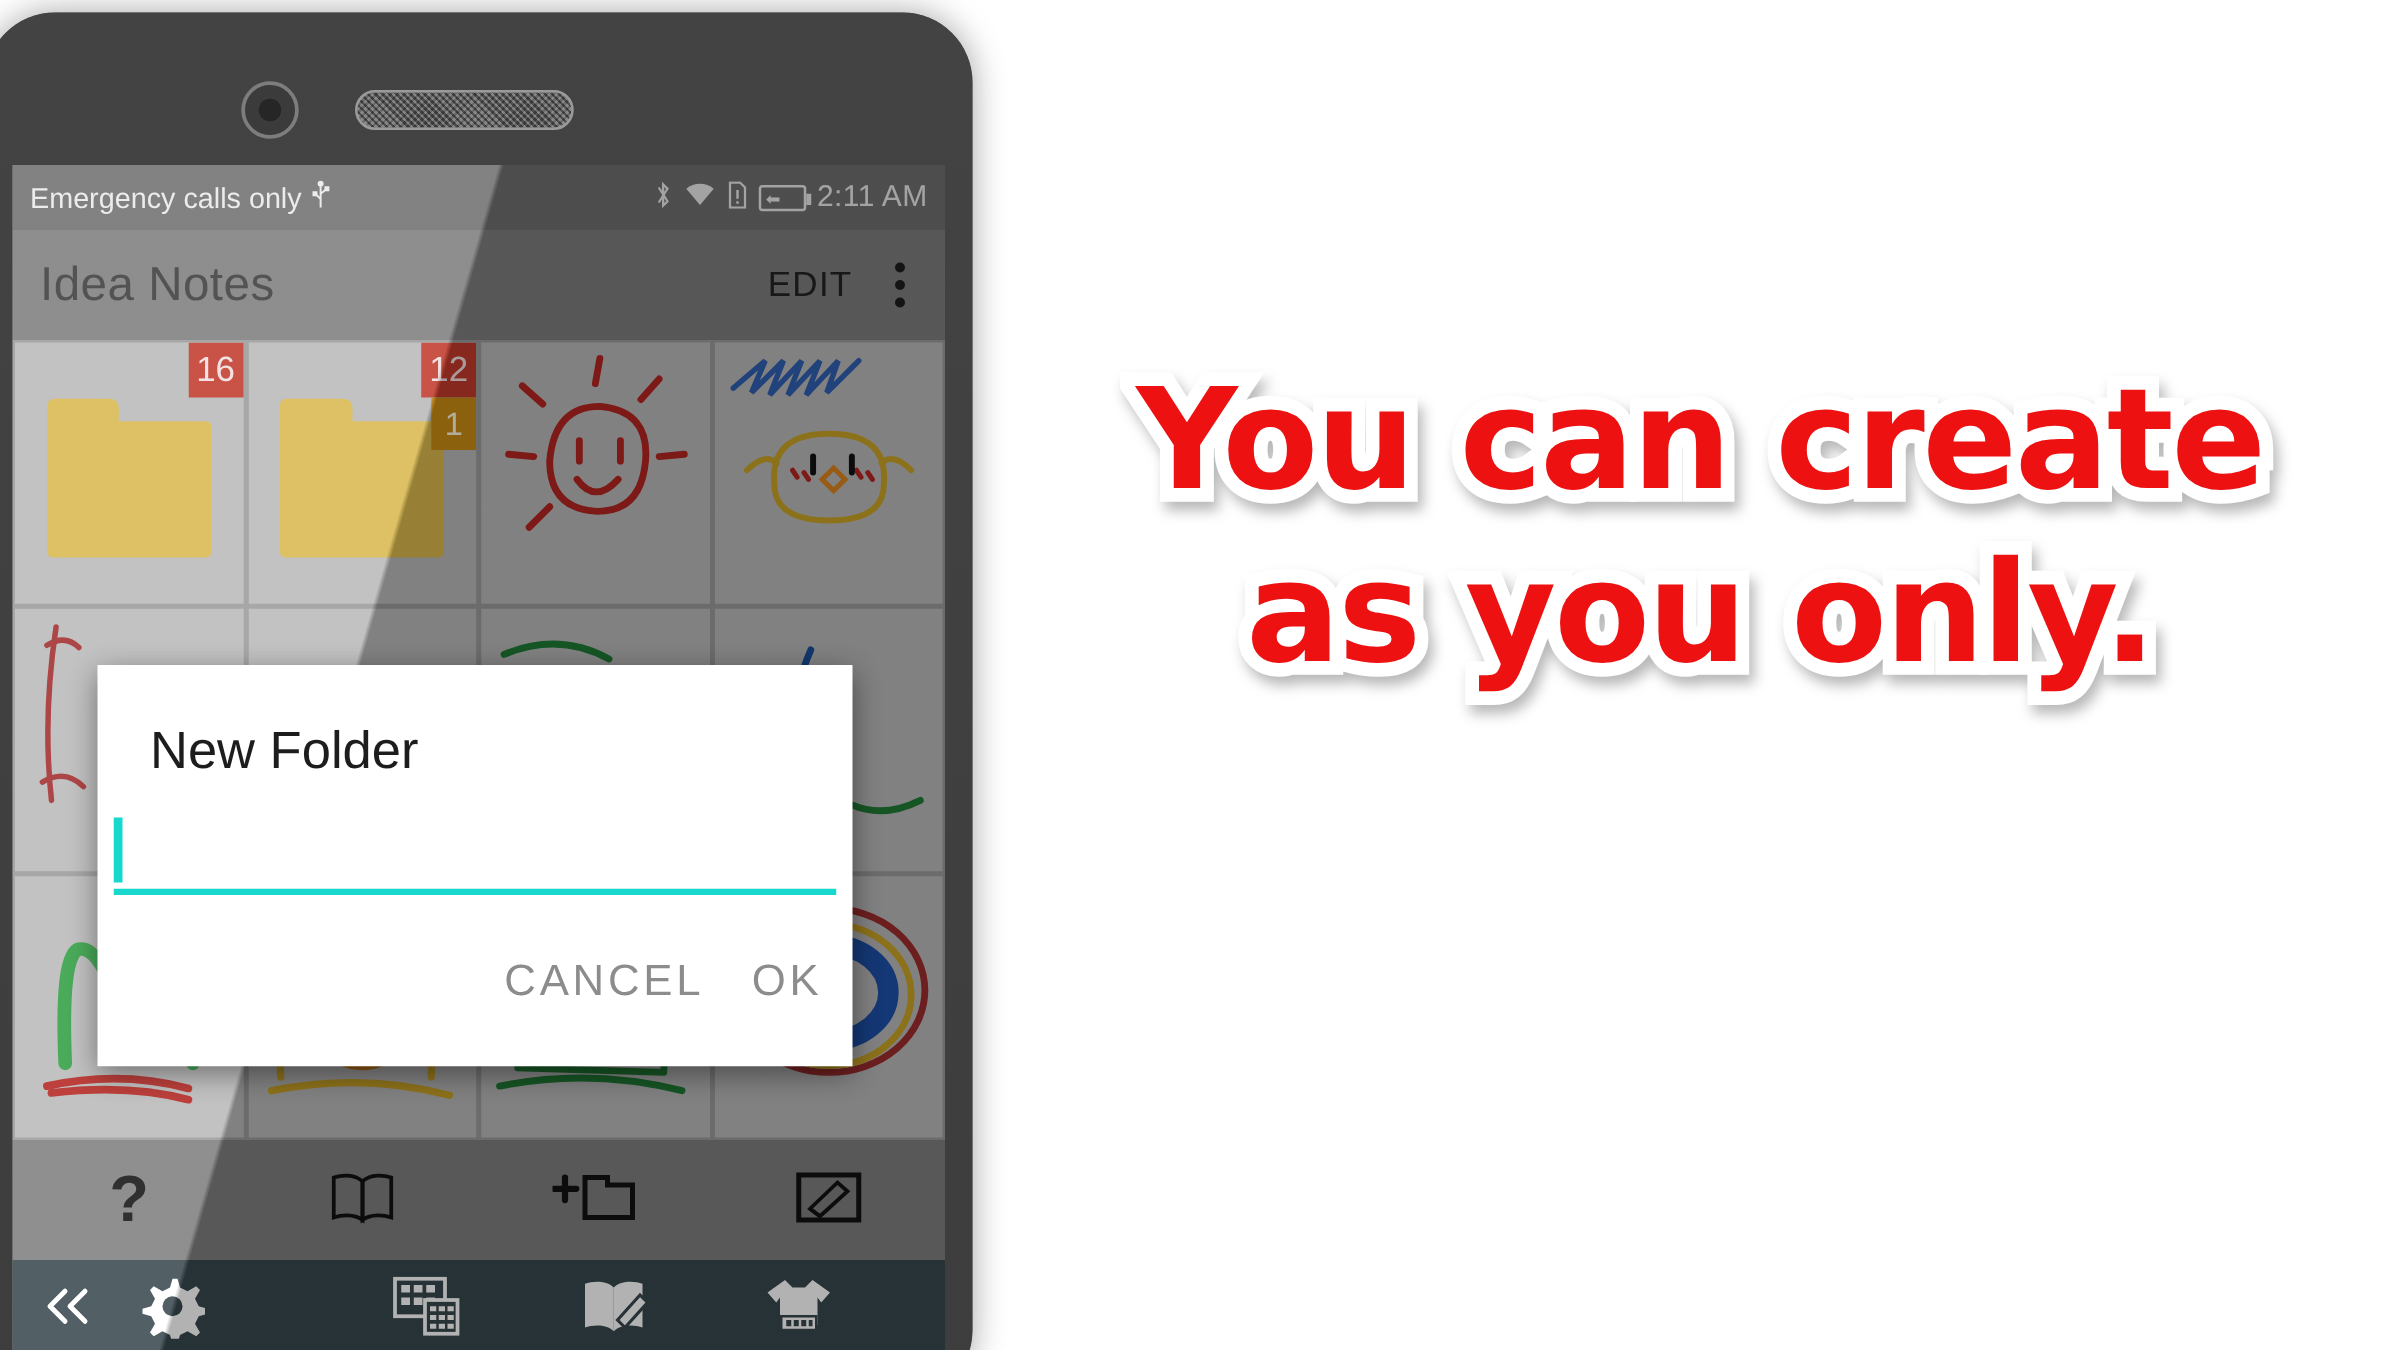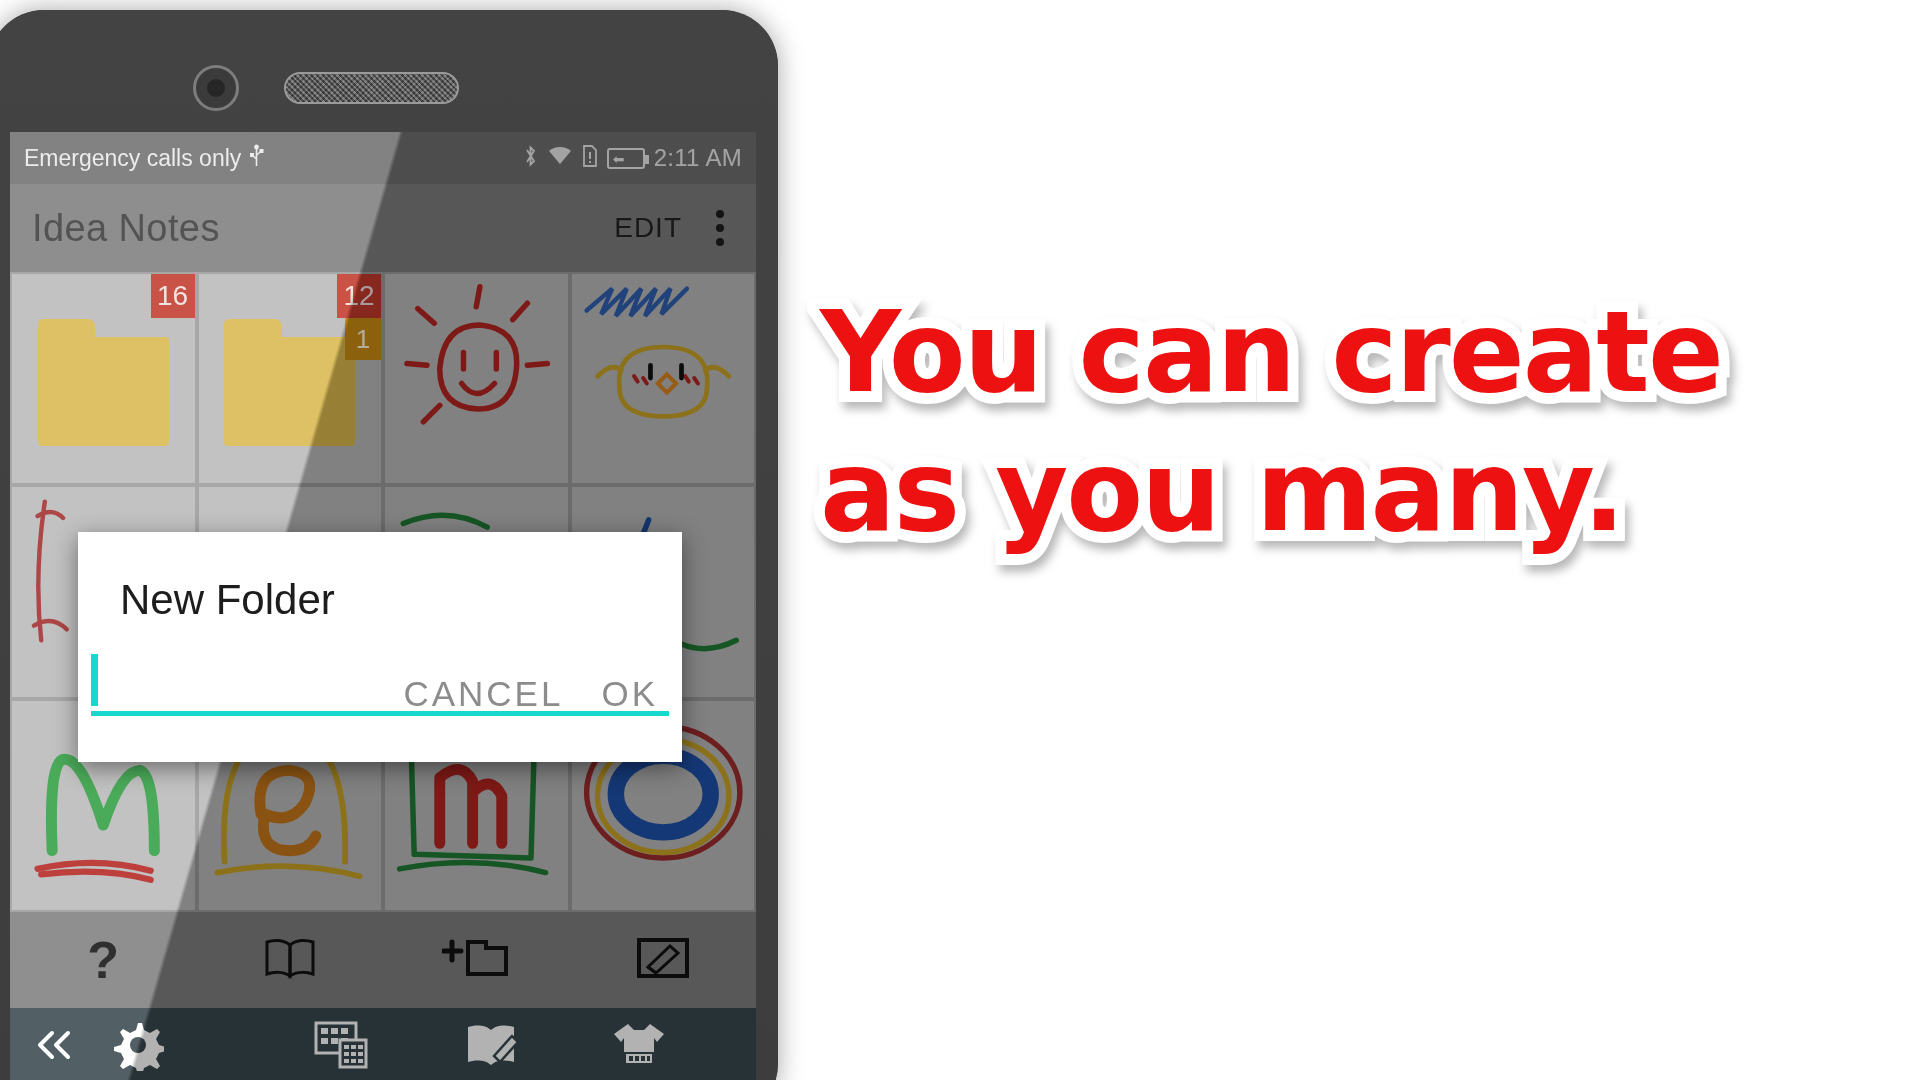--- a/index.html
+++ b/index.html
@@ -133,39 +133,40 @@
   
   #glare {
     position:absolute; left:0; top:0; width:100%; height:100%;
     background:linear-gradient(106deg, rgba(255,255,255,.13) 0 38%, rgba(0,0,0,.30) 38.4% 100%);
     pointer-events:none;
   }
 
   
   #dialog {
     position:absolute; left:68px; top:400px;
-    width:604px; height:230px;
+    width:604px; height:321px;
     background:#fff;
     box-shadow:0 6px 22px rgba(0,0,0,.45);
     z-index:20;
     padding-left:14px;
   }
   #dlg-title { position:absolute; left:42px; top:44px; font-size:42px; color:#1d1d1d; }
   #dlg-input-wrap { position:absolute; left:13px; top:122px; width:578px; height:62px; }
   #dlg-caret { position:absolute; left:0; top:0; width:7px; height:52px; background:#18d7cd; }
   #dlg-underline { position:absolute; left:0; bottom:0; width:100%; height:5px; background:#18d7cd; }
   #dlg-actions {
     position:absolute; right:24px; bottom:48px;
     display:flex; align-items:center; gap:38px;text-align:center;
   }
   .dlg-btn { font-size:35px; color:#8c8c8c; letter-spacing:3px; }
 
   
   #marketing {
     position:absolute; left:820px; top:290px; width:1080px;
+    text-align:center;
     font-family:"DejaVu Sans", sans-serif;
     font-weight:bold;
     color:#ee1111;
     line-height:1.12;
   }
   .mk-line {
     font-size:112px;
     letter-spacing:-2px;
     -webkit-text-stroke:22px #ffffff;
     paint-order:stroke fill;
@@ -488,16 +489,16 @@
           <div class="dlg-btn">CANCEL</div>
           <div class="dlg-btn">OK</div>
         </div>
       </div>
 
     </div>
   </div>
 
   <div id="marketing">
     <div class="mk-line">You can create</div>
-    <div class="mk-line">as you many.</div>
+    <div class="mk-line">as you only.</div>
   </div>
 
 </div>
 
 </body></html>

